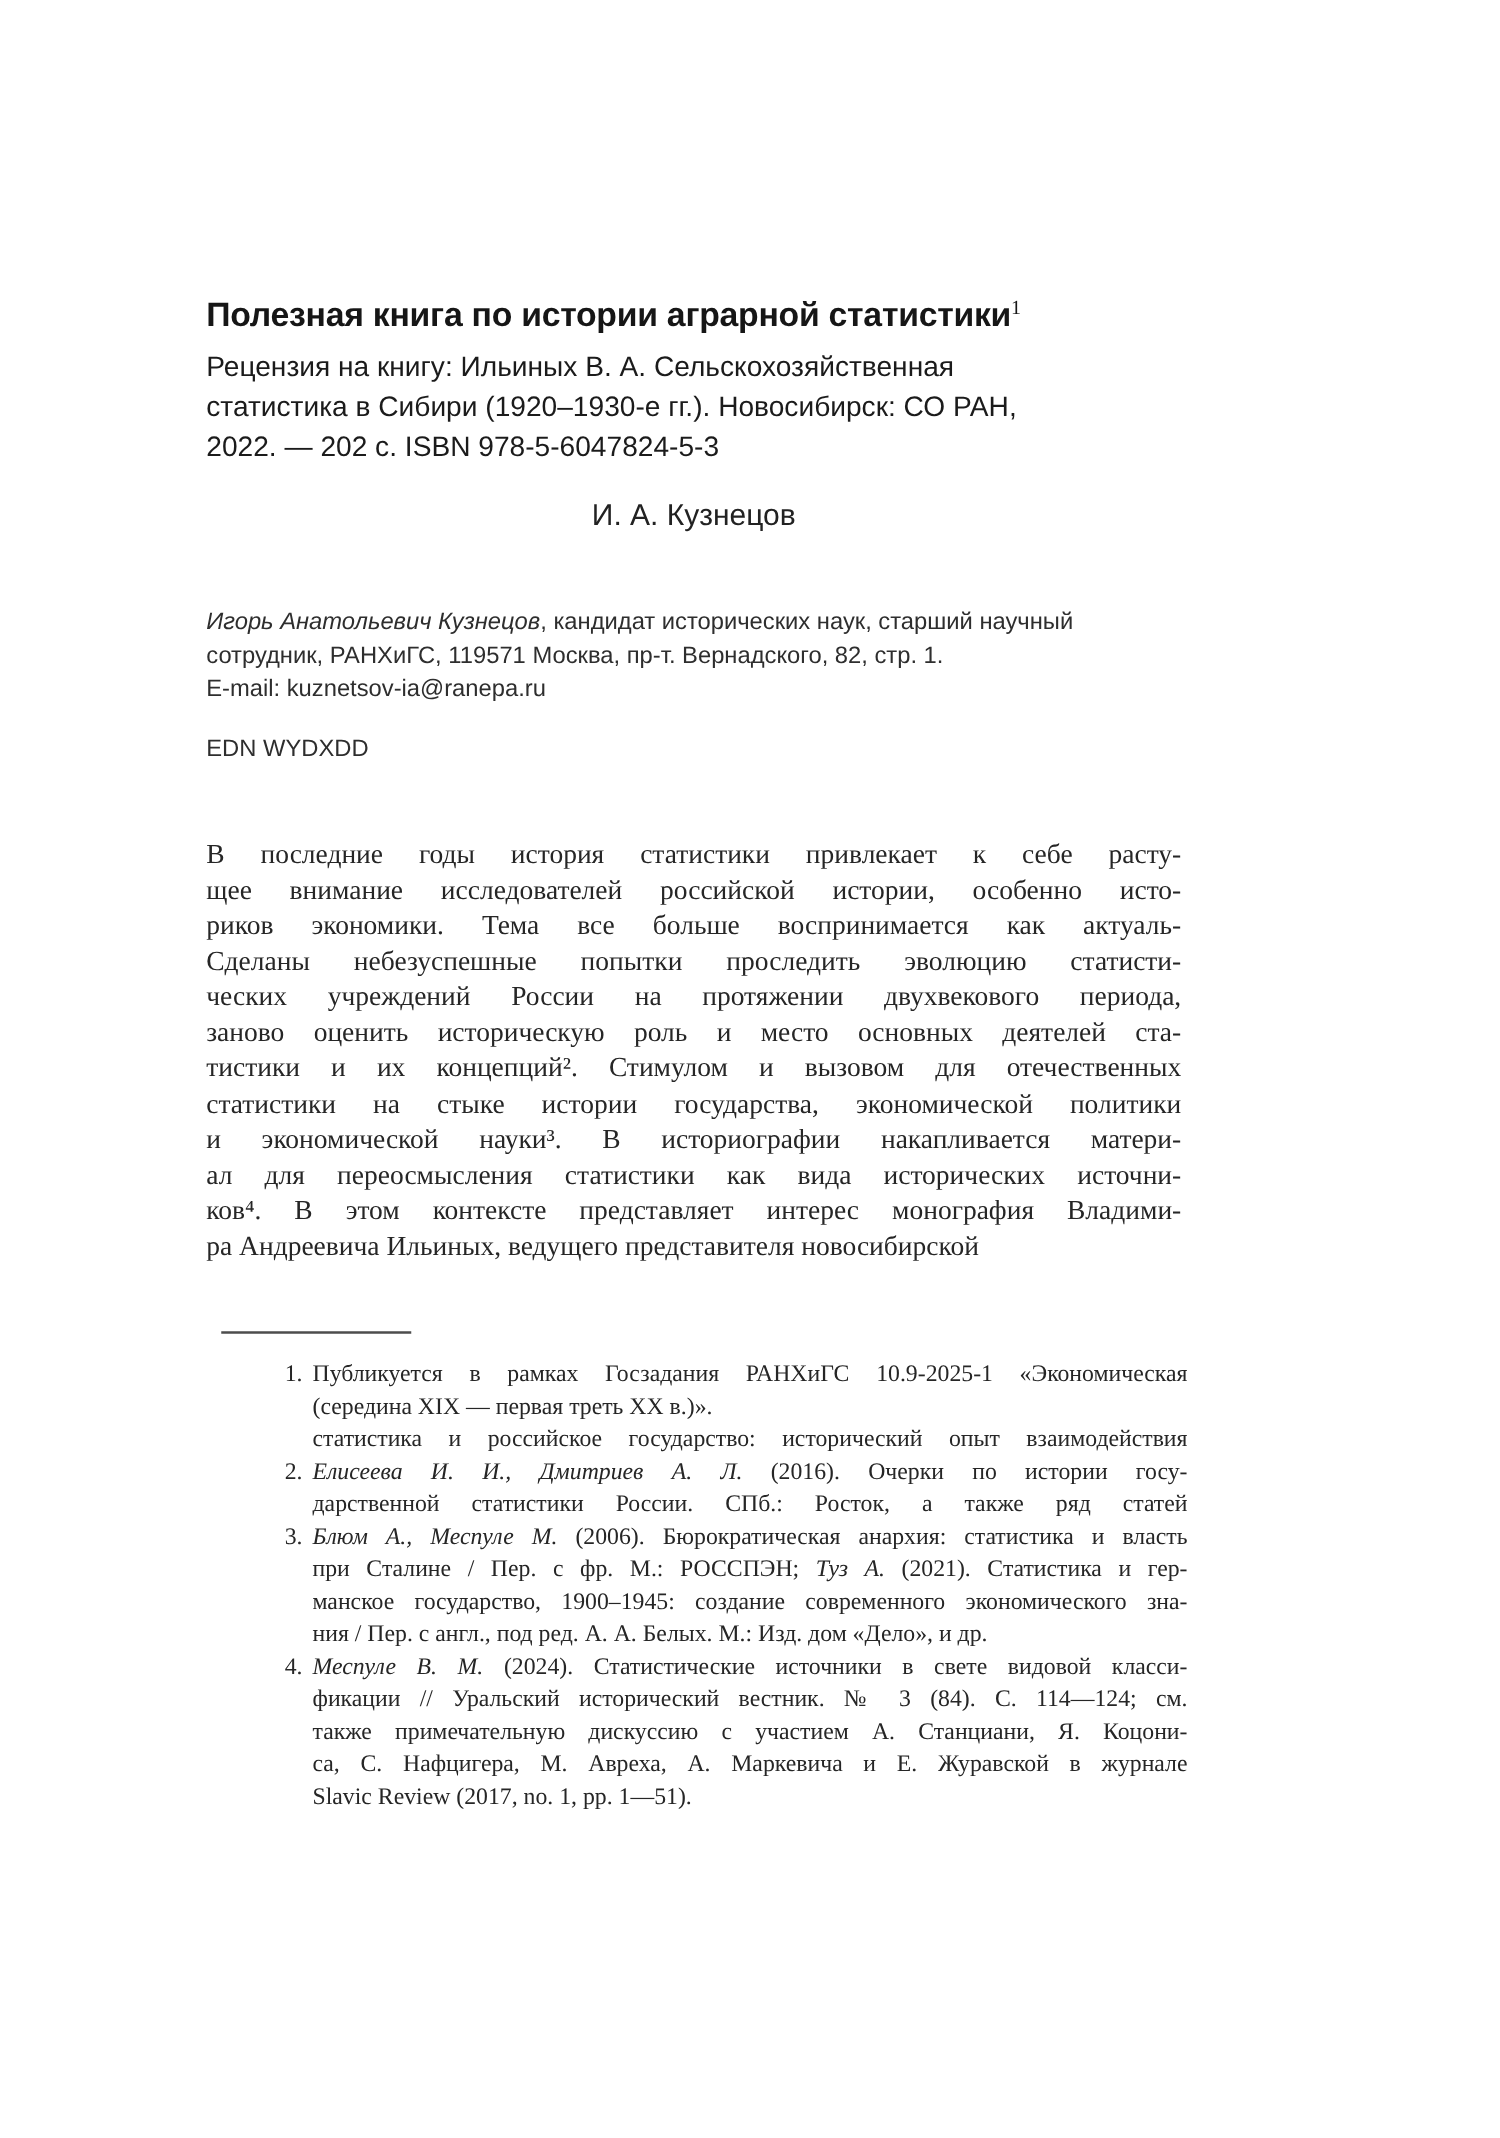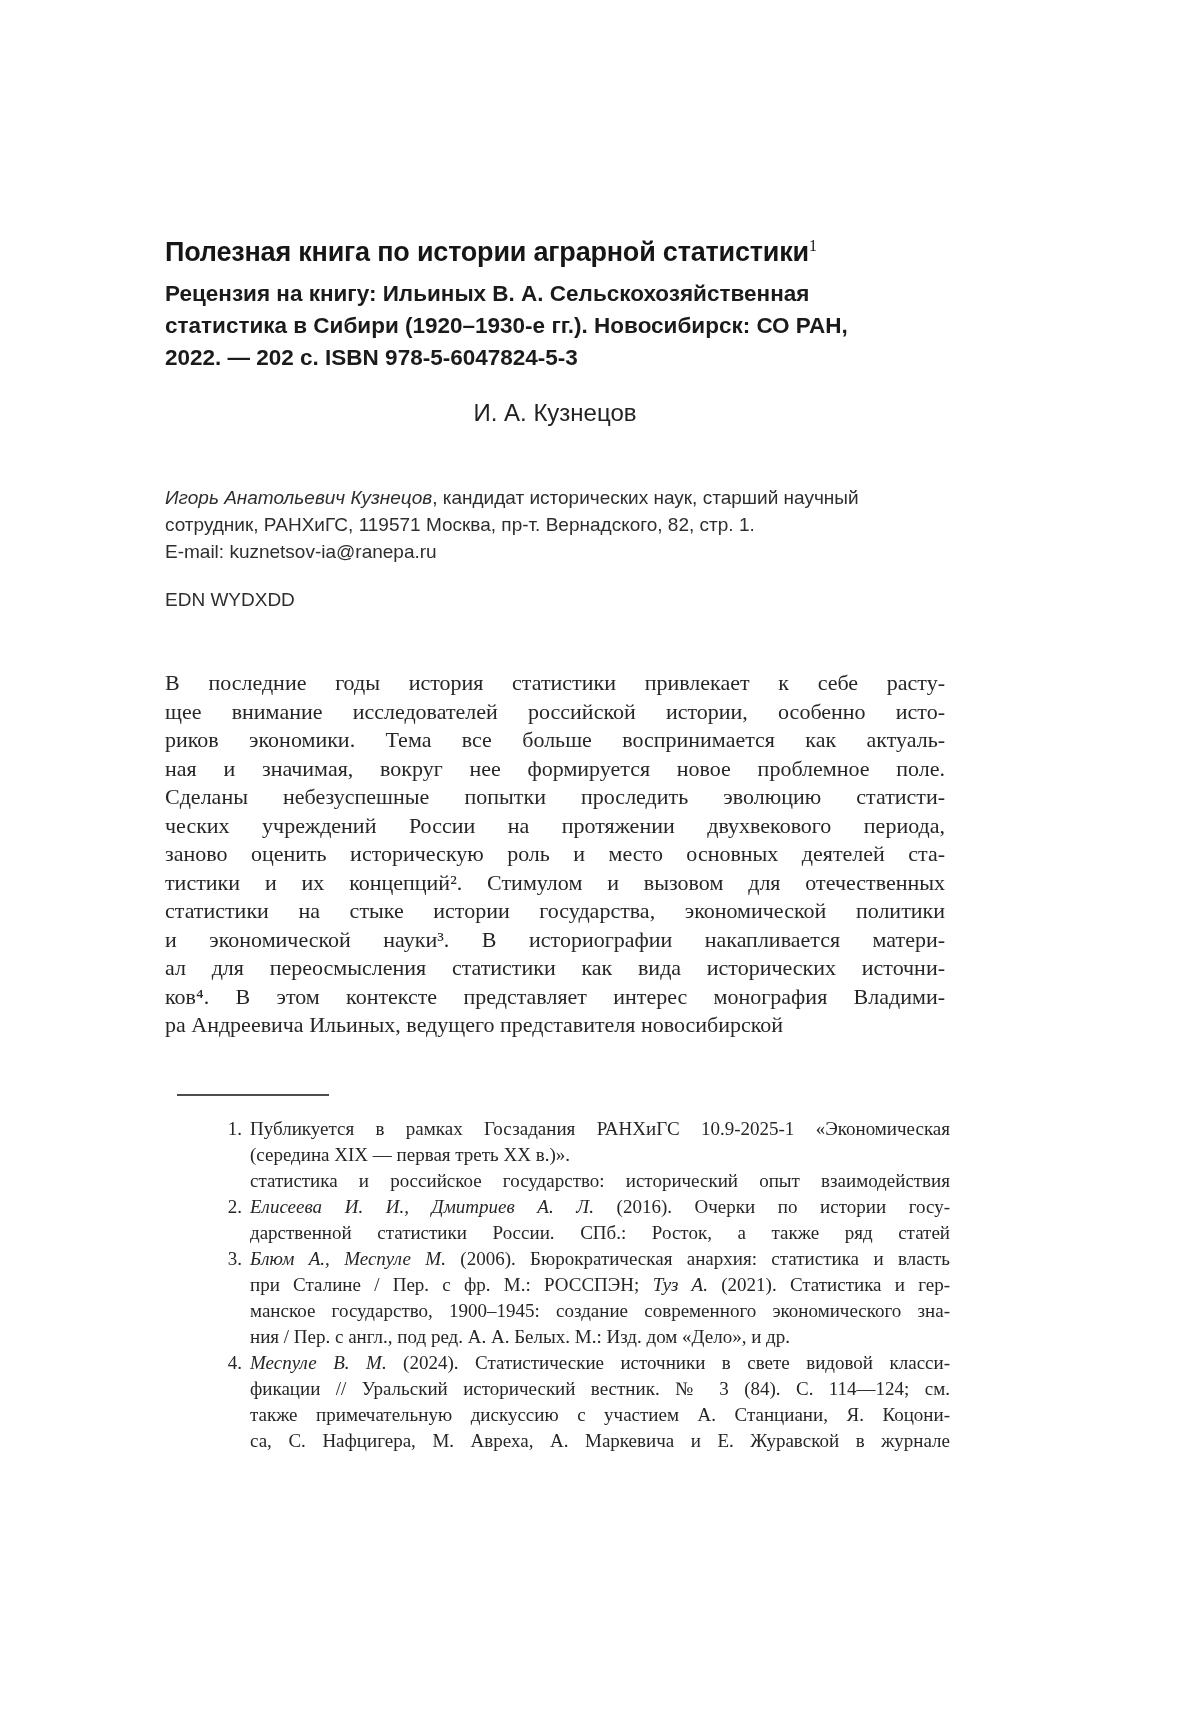--- a/index.html
+++ b/index.html
@@ -10,21 +10,21 @@
   }
   
   .title {
     margin:0; font-family:"Liberation Sans", sans-serif;
     font-size:27px; line-height:32px; font-weight:700; letter-spacing:-0.2px; color:#161616;
   }
   .title sup {
     font-family:"Liberation Serif","DejaVu Serif",serif;
     font-weight:400; font-size:16px; line-height:0; vertical-align:super;
   }
-  .subtitle { margin-top:10px; font-size:22.5px; line-height:32px; font-weight:700; color:#1b1b1b; }
+  .subtitle { margin-top:10px; font-size:22.5px; line-height:32px; font-weight:400; color:#1b1b1b; }
   .author { margin-top:24px; font-size:24px; line-height:30px; font-weight:400; color:#222;text-align:center; }
   .affiliation { margin-top:56px; font-size:19px; line-height:27px; color:#2e2e2e; }
   .edn { margin-top:22px; font-size:19px; line-height:26px; color:#2e2e2e; }
   
   .body-text {
     margin-top:56px; font-family:"Liberation Serif","DejaVu Serif",serif;
     font-size:22px; line-height:28.5px; color:#262626;
   }
   .jline { text-align:justify; text-align-last:justify; }
   .jline-last { text-align-last:left; }
@@ -69,21 +69,20 @@
       </div>
 
     <div class="edn">EDN WYDXDD</div>
   </header>
 
   <main>
     <div class="body-text">
         <div class="jline"><span>В последние годы история статистики привлекает к себе расту-</span></div>
         <div class="jline"><span>щее внимание исследователей российской истории, особенно исто-</span></div>
         <div class="jline"><span>риков экономики. Тема все больше воспринимается как актуаль-</span></div>
-        <div class="jline"><span>ная и значимая, вокруг нее формируется новое проблемное поле.</span></div>
         <div class="jline"><span>Сделаны небезуспешные попытки проследить эволюцию статисти-</span></div>
         <div class="jline"><span>ческих учреждений России на протяжении двухвекового периода,</span></div>
         <div class="jline"><span>заново оценить историческую роль и место основных деятелей ста-</span></div>
         <div class="jline"><span>тистики и их концепций². Стимулом и вызовом для отечественных</span></div>
         <div class="jline"><span>статистики на стыке истории государства, экономической политики</span></div>
         <div class="jline"><span>и экономической науки³. В историографии накапливается матери-</span></div>
         <div class="jline"><span>ал для переосмысления статистики как вида исторических источни-</span></div>
         <div class="jline"><span>ков⁴. В этом контексте представляет интерес монография Владими-</span></div>
         <div class="jline jline-last"><span>ра Андреевича Ильиных, ведущего представителя новосибирской</span></div>
       </div>

